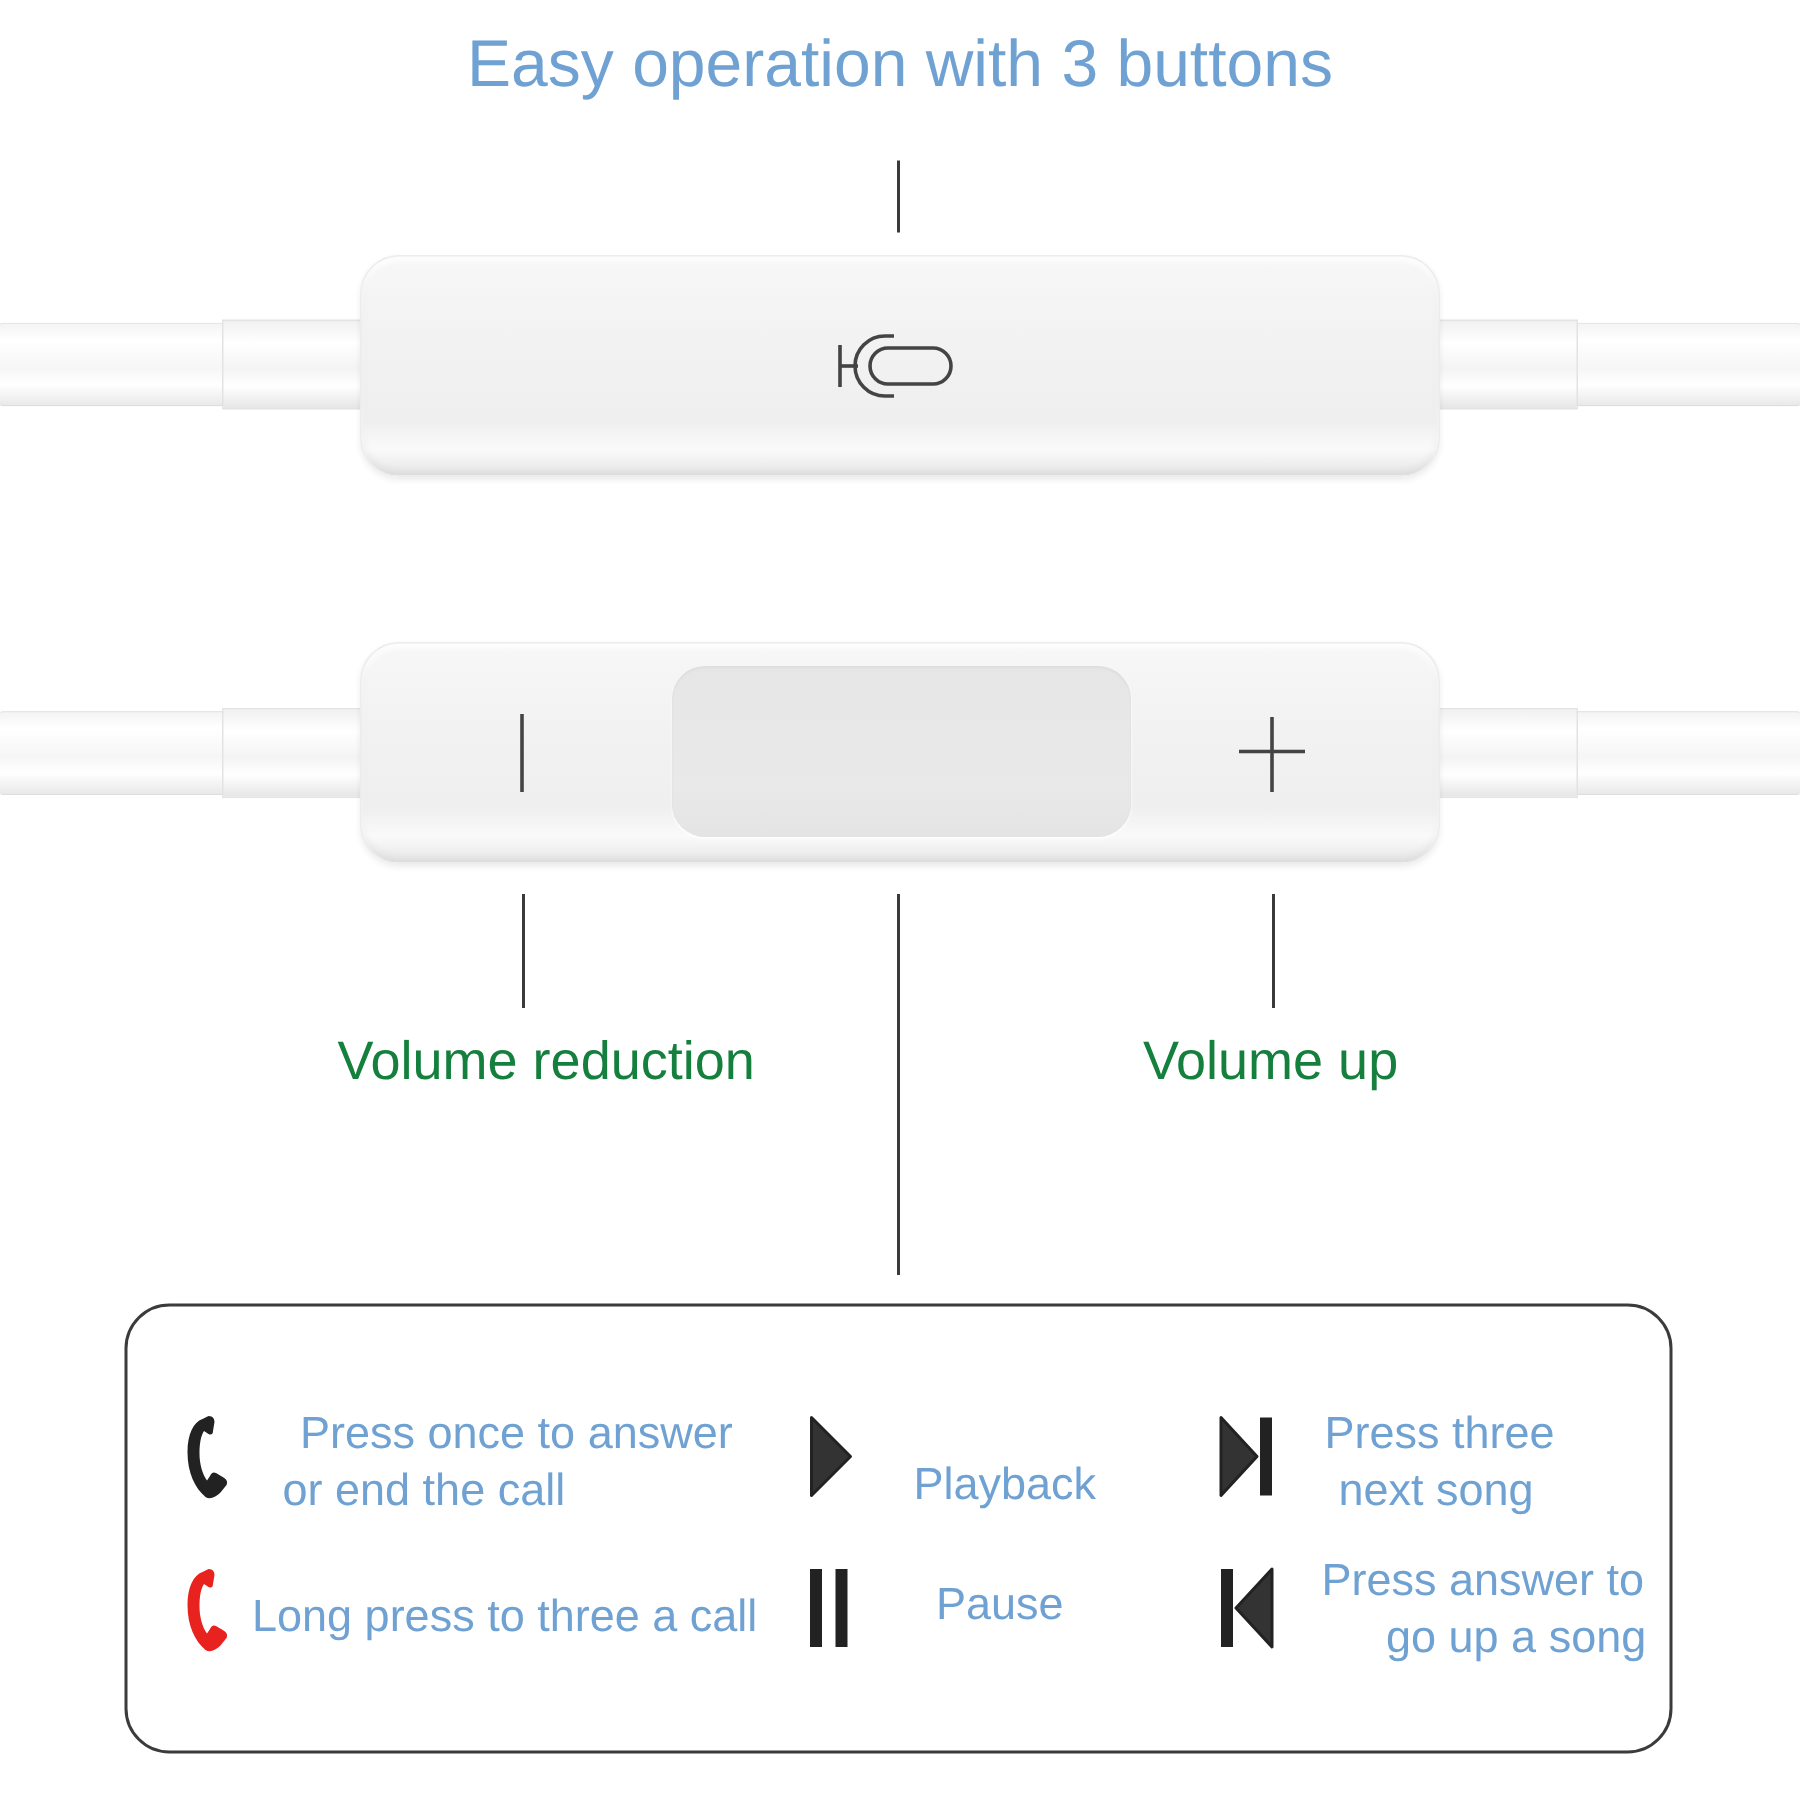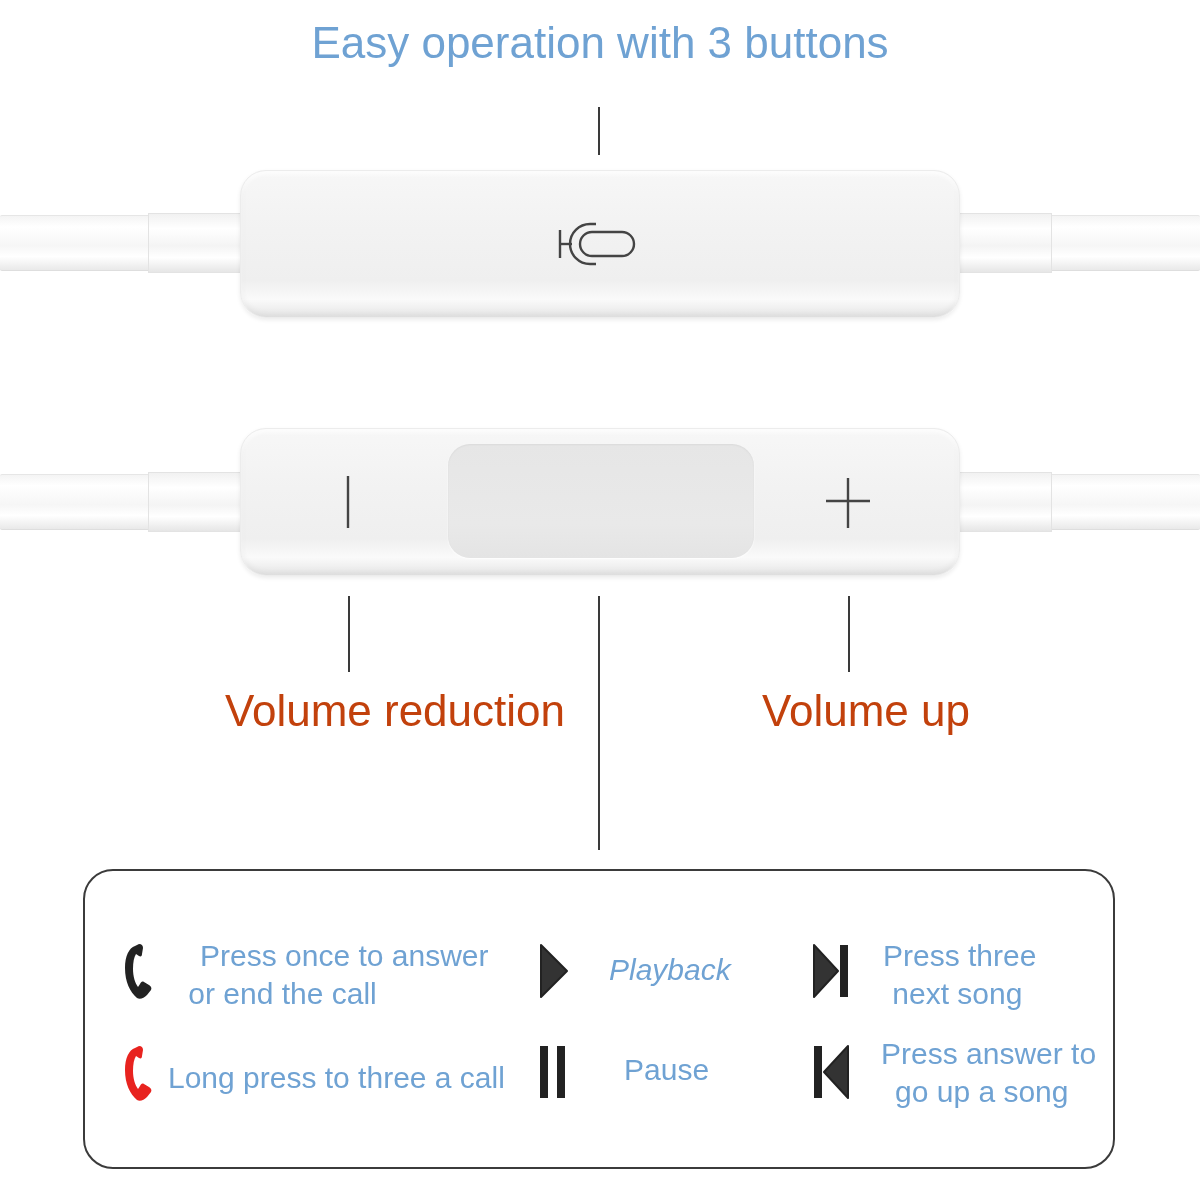--- a/index.html
+++ b/index.html
@@ -21,21 +21,21 @@
 
   .remote { position: absolute; border-radius: 26px;
     background: linear-gradient(to bottom, #f7f7f7 0%, #f2f2f2 40%, #efefef 75%, #fafafa 88%, #e6e6e6 100%);
     box-shadow: 0 2px 4px rgba(0,0,0,0.08), inset 0 -3px 6px rgba(0,0,0,0.05), inset 0 3px 4px rgba(255,255,255,0.9);
     border: 1px solid #ececec; }
 
   .center-btn { position: absolute; left: 448px; top: 444px; width: 306px; height: 114px; border-radius: 22px;
     background: linear-gradient(to bottom, #e6e6e6, #e9e9e9 70%, #e4e4e4);
     box-shadow: inset 0 1px 2px rgba(0,0,0,0.05), 0 1px 2px rgba(255,255,255,0.9); }
 
-  .label-lg { position: absolute; font-size: 44px; color: #c2410c; }
+  .label-lg { position: absolute; font-size: 36px; color: #15803d; }
 
   .info-box { position: absolute; left: 83px; top: 869px; width: 1032px; height: 300px;
     border: 2px solid #3b3b3b; border-radius: 30px; background: #ffffff; }
 
   .itext { position: absolute; font-size: 30px; color: #6fa2d3; line-height: 38px; white-space: pre; }
   .icon { position: absolute; }
 </style>
 </head>
 <body>
 
@@ -89,33 +89,33 @@
 <div class="itext" style="left:180px; top:975px;text-align:center;"> or end the call</div>
 
 <svg class="icon" style="left:121px; top:1044px;" width="34" height="60" viewBox="0 0 34 60">
   <path d="M14 4 C8 6 4 14 4 26 C4 40 9 50 16 56 C19 58 23 56 26 53 L30 48 C31 46 30 44 28 43 L23 40 C21 39 20 40 19 42 L17 45 C14 41 12 34 12 27 C12 20 13 15 15 12 L18 14 C20 15 21 14 21 12 L22 6 C22 4 21 2 18 2 Z" fill="#e8231f"></path>
 </svg>
 <div class="itext" style="left:168px; top:1059px;">Long press to three a call</div>
 
 <svg class="icon" style="left:538px; top:943px;" width="32" height="56" viewBox="0 0 32 56">
   <path d="M3 2 L29 28 L3 54 Z" fill="#333333" stroke="#222" stroke-width="2" stroke-linejoin="round"></path>
 </svg>
-<div class="itext" style="left:609px; top:951px;font-style:italic;">Playback</div>
+<div class="itext" style="left:609px; top:971px;">Playback</div>
 
 <svg class="icon" style="left:538px; top:1044px;" width="32" height="56" viewBox="0 0 32 56">
   <rect x="2" y="2" width="8" height="52" fill="#222"></rect>
   <rect x="19" y="2" width="8" height="52" fill="#222"></rect>
 </svg>
 <div class="itext" style="left:624px; top:1051px;">Pause</div>
 
 <svg class="icon" style="left:812px; top:943px;" width="38" height="56" viewBox="0 0 38 56">
   <path d="M2 2 L26 28 L2 54 Z" fill="#333" stroke="#222" stroke-width="2" stroke-linejoin="round"></path>
   <rect x="28" y="2" width="8" height="52" fill="#222"></rect>
 </svg>
 <div class="itext" style="left:883px; top:937px;">Press three</div>
 <div class="itext" style="left:884px; top:975px;"> next song</div>
 
 <svg class="icon" style="left:812px; top:1044px;" width="38" height="56" viewBox="0 0 38 56">
   <rect x="2" y="2" width="8" height="52" fill="#222"></rect>
   <path d="M36 2 L12 28 L36 54 Z" fill="#333" stroke="#222" stroke-width="2" stroke-linejoin="round"></path>
 </svg>
 <div class="itext" style="left:881px; top:1035px;">Press answer to</div>
-<div class="itext" style="left:895px; top:1073px;">go up a song</div>
+<div class="itext" style="left:924px; top:1073px;">go up a song</div>
 
 </body></html>

